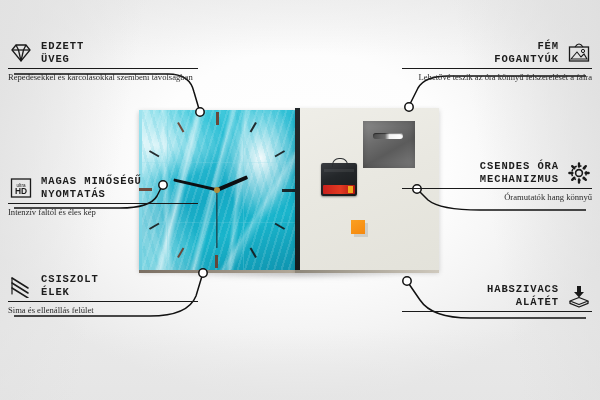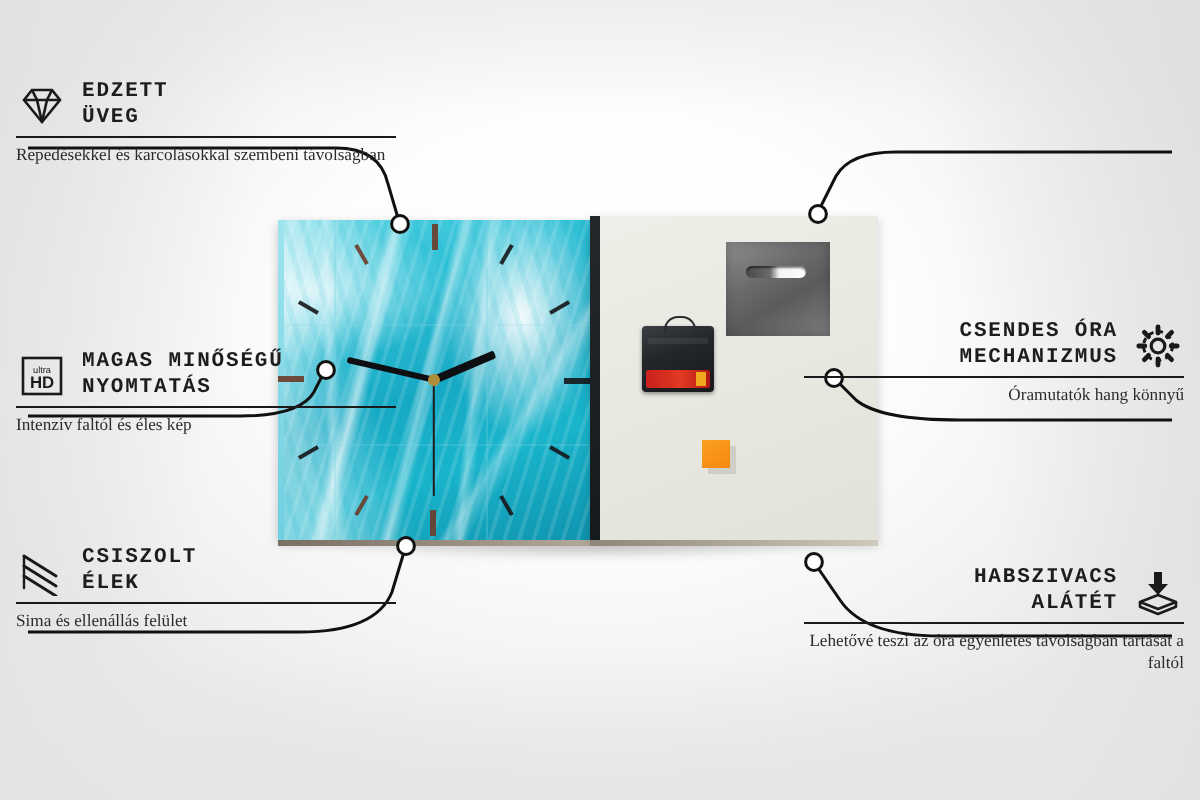--- a/index.html
+++ b/index.html
@@ -267,20 +267,37 @@
         </svg>
       </span>
       <span class="co-title">
         <span>CSISZOLT</span><br><span>ÉLEK</span>
       </span>
     </div>
     <div class="co-rule"></div>
     <div class="co-desc">Sima és ellenállás felület</div>
   </div>
 
+  <div class="callout right" style="top:40px;">
+    <div class="co-head">
+      <span class="co-title">
+        <span>FÉM</span><br><span>FOGANTYÚK</span>
+      </span>
+      <span class="ico">
+        <svg viewBox="0 0 26 24" width="26" height="24">
+          <path d="M9 6 Q13 0 17 6" fill="none" stroke="#1a1a1a" stroke-width="1.2"></path>
+          <rect x="3.5" y="6" width="19" height="14" fill="none" stroke="#1a1a1a" stroke-width="1.3"></rect>
+          <path d="M5 18 L11 11 L15 16 L18 13 L21 18 Z" fill="none" stroke="#1a1a1a" stroke-width="1.1"></path>
+          <circle cx="17" cy="10" r="1.6" fill="none" stroke="#1a1a1a" stroke-width="1"></circle>
+        </svg>
+      </span>
+    </div>
+    <div class="co-rule"></div>
+    <div class="co-desc">Lehetővé teszik az óra könnyű felszerelését a falra</div>
+  </div>
 
   <div class="callout right" style="top:160px;">
     <div class="co-head">
       <span class="co-title">
         <span>CSENDES ÓRA</span><br><span>MECHANIZMUS</span>
       </span>
       <span class="ico">
         <svg viewBox="0 0 26 24" width="26" height="24">
           <g fill="none" stroke="#1a1a1a" stroke-width="1.6">
             <circle cx="13" cy="12" r="3.4"></circle>
@@ -305,16 +322,15 @@
         <svg viewBox="0 0 26 24" width="26" height="24">
           <g fill="none" stroke="#1a1a1a" stroke-width="1.3" stroke-linejoin="round">
             <path d="M11 2 h4 v6 h3 l-5 5.5 L8 8 h3 z" fill="#1a1a1a" stroke="none"></path>
             <path d="M4 17 L13 13.5 L22 17 L13 20.5 Z"></path>
             <path d="M4 17 v2.4 L13 23 L22 19.4 V17"></path>
           </g>
         </svg>
       </span>
     </div>
     <div class="co-rule"></div>
-    <div class="co-desc">Lehetővé teszi az óra egyenletes távolságban tartását a faltól</div>
   </div>
 
 </div>
 
 </body></html>

